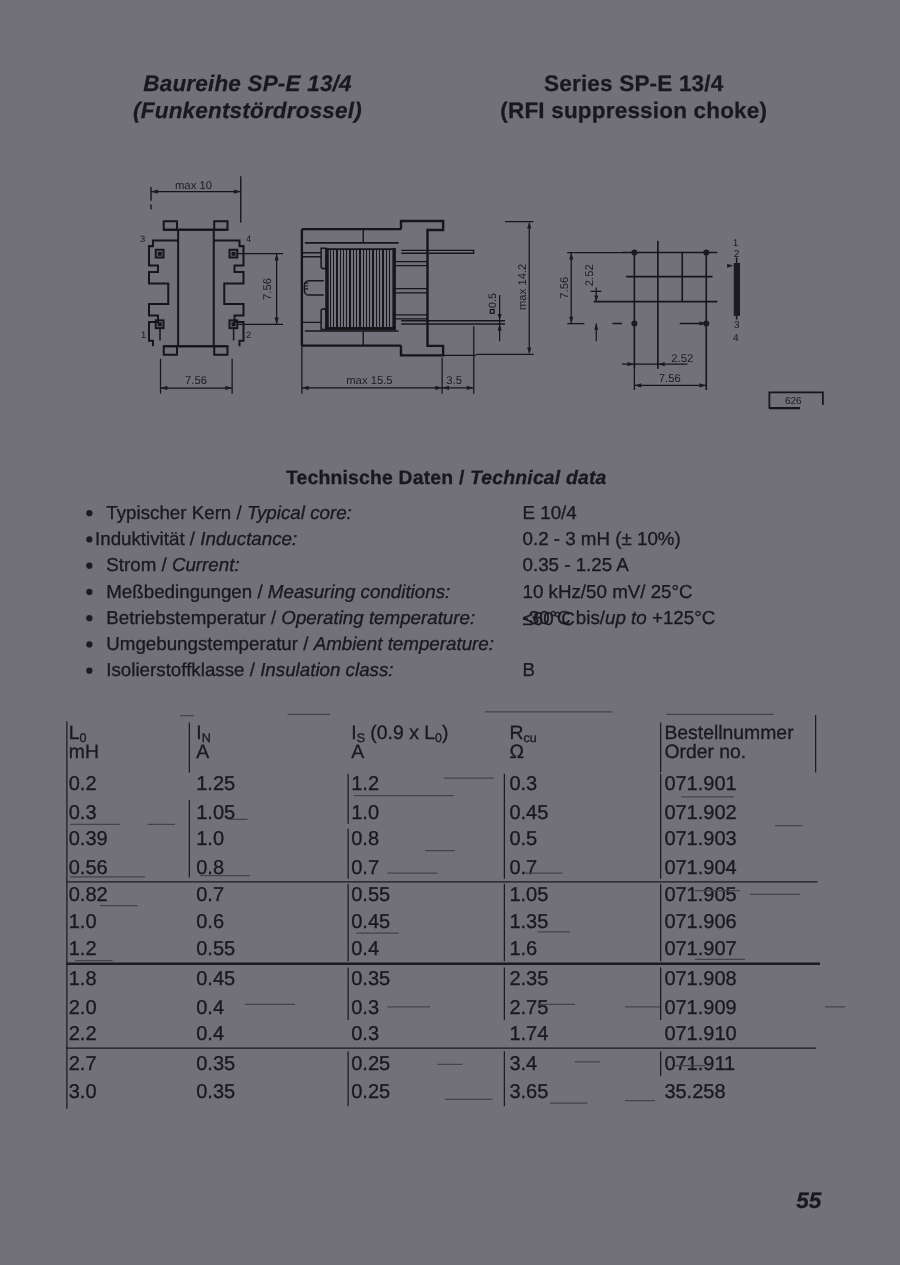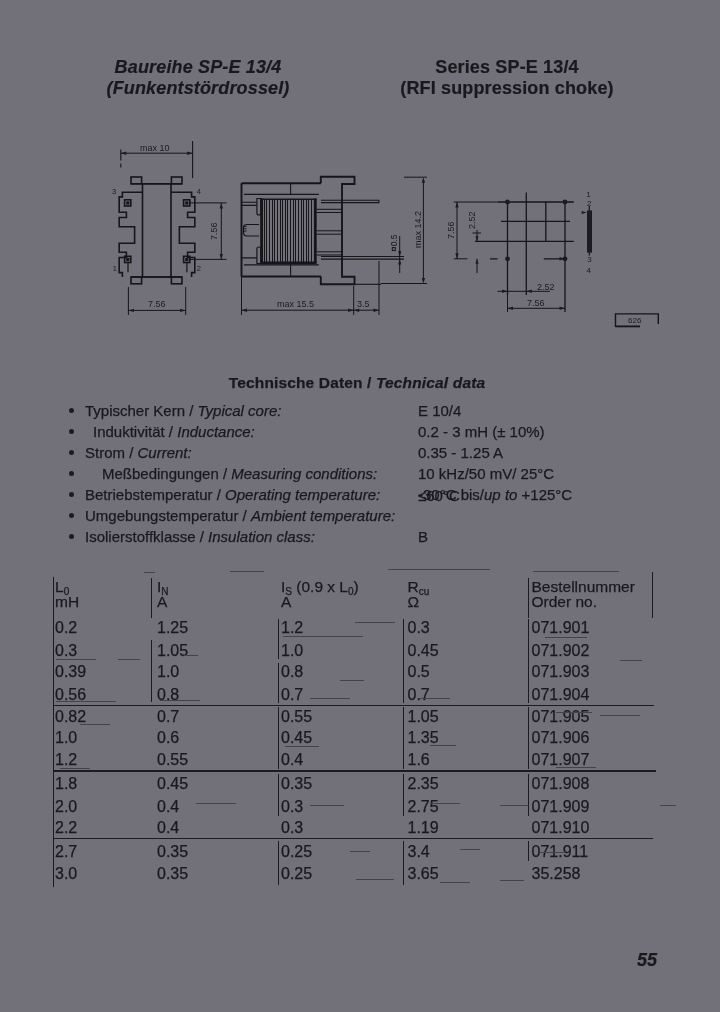--- a/index.html
+++ b/index.html
@@ -165,29 +165,29 @@
 
 </svg>
 
 <div class="abs" style="left:-3px;top:374px;width:720px;text-align:center;font-weight:bold;font-size:15.5px;letter-spacing:.15px;-webkit-text-stroke:.25px #1c1b21">Technische Daten / <i>Technical data</i></div>
 
 <div class="dot" style="left:68.8px;top:407.9px"></div>
 <div class="b" style="left:85px;top:403px">Typischer Kern / <i>Typical core:</i></div>
 <div class="b" style="left:418px;top:403px">E 10/4</div>
 
 <div class="dot" style="left:68.8px;top:428.9px"></div>
-<div class="b" style="left:93px;top:424px">Induktivität / <i>Inductance:</i></div>
+<div class="b" style="left:76px;top:424px">Induktivität / <i>Inductance:</i></div>
 <div class="b" style="left:418px;top:424px">0.2 - 3 mH (± 10%)</div>
 
 <div class="dot" style="left:68.8px;top:449.9px"></div>
 <div class="b" style="left:85px;top:445px">Strom / <i>Current:</i></div>
 <div class="b" style="left:418px;top:445px">0.35 - 1.25 A</div>
 
 <div class="dot" style="left:68.8px;top:470.9px"></div>
-<div class="b" style="left:102px;top:466px">Meßbedingungen / <i>Measuring conditions:</i></div>
+<div class="b" style="left:85px;top:466px">Meßbedingungen / <i>Measuring conditions:</i></div>
 <div class="b" style="left:418px;top:466px">10 kHz/50 mV/ 25°C</div>
 
 <div class="dot" style="left:68.8px;top:491.9px"></div>
 <div class="b" style="left:85px;top:487px">Betriebstemperatur / <i>Operating temperature:</i></div>
 <div class="b" style="left:418px;top:487px">-30°C bis/<i>up to</i> +125°C</div>
 
 <div class="dot" style="left:68.8px;top:512.9px"></div>
 <div class="b" style="left:85px;top:508px">Umgebungstemperatur / <i>Ambient temperature:</i></div>
 <div class="b" style="left:418px;top:488px">≤60°C</div>
 
@@ -280,21 +280,21 @@
     <span class="c2">0.4</span>
     <span class="c3">0.3</span>
     <span class="c4">2.75</span>
     <span class="c5">071.909</span>
   </div>
 
 <div class="trow" style="top:820.3px;font-size:16px">
     <span class="c1">2.2</span>
     <span class="c2">0.4</span>
     <span class="c3">0.3</span>
-    <span class="c4">1.19</span>
+    <span class="c4">1.74</span>
     <span class="c5">071.910</span>
   </div>
 
 <div class="trow" style="top:843.8px;font-size:16px">
     <span class="c1">2.7</span>
     <span class="c2">0.35</span>
     <span class="c3">0.25</span>
     <span class="c4">3.4</span>
     <span class="c5">071.911</span>
   </div>

